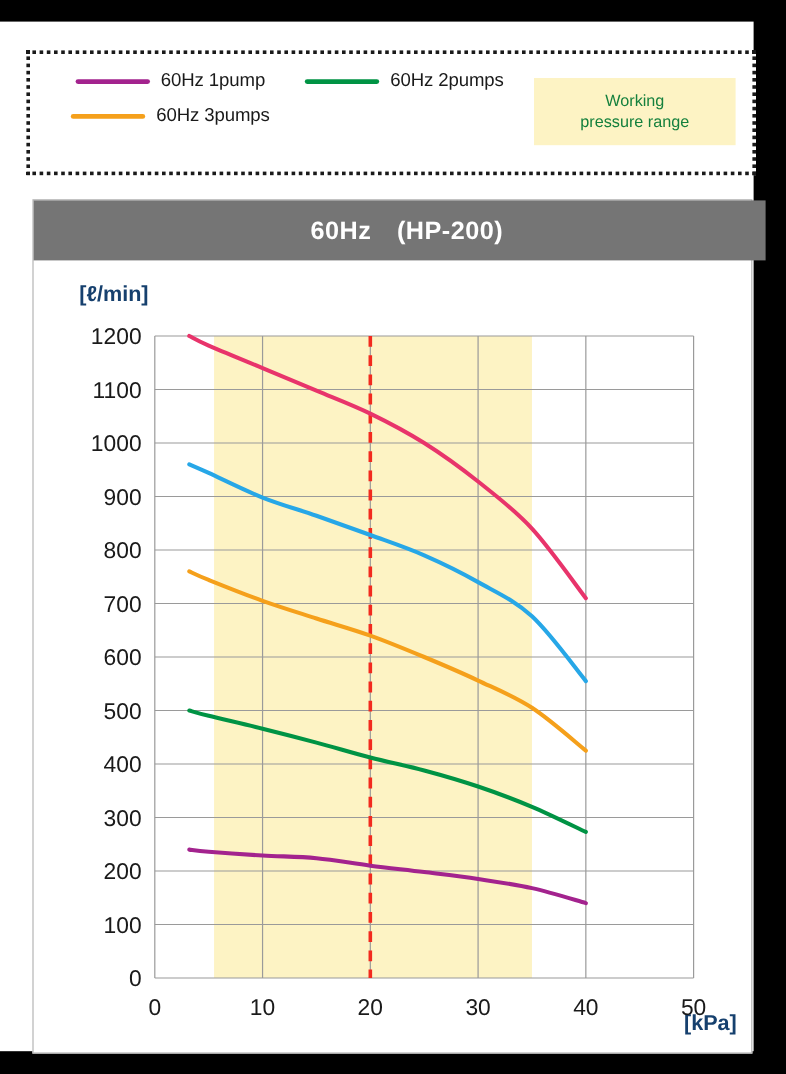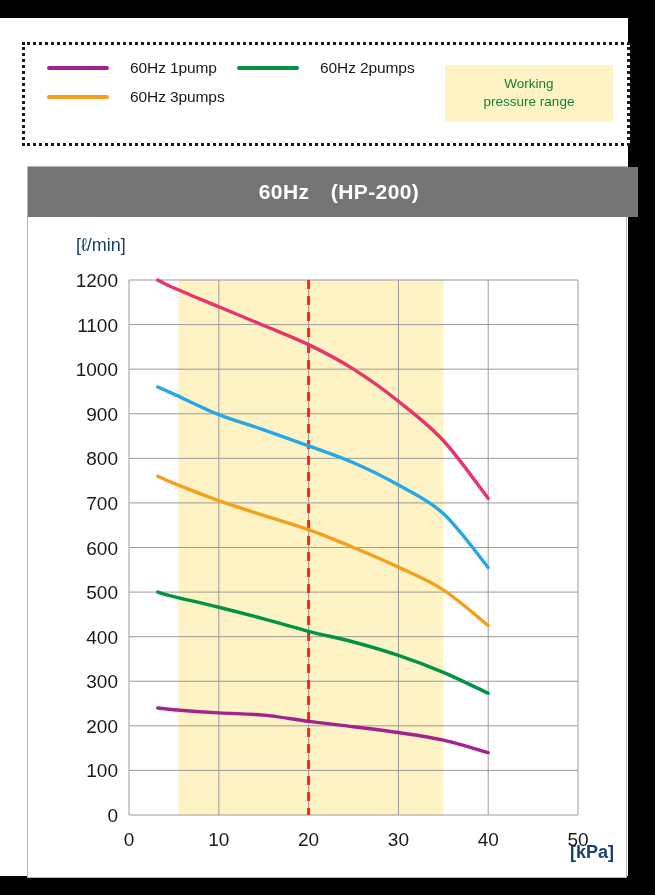--- a/index.html
+++ b/index.html
@@ -51,21 +51,22 @@
     width: 400px;
     display: grid;
     grid-template-columns: 190px 200px;
     grid-template-rows: 29px 29px 29px;
     align-items: center;
   }
 
   .legend-entry {
     display: flex;
     align-items: center;
-    gap: 21px;
+    gap: 9px;
+    justify-content: center;
   }
 
   .swatch {
     width: 62px;
     height: 4px;
     border-radius: 2px;
     flex: 0 0 auto;
   }
   .swatch.dashed {
     height: 0;
@@ -128,23 +129,22 @@
     font-size: 21px;
     font-weight: bold;
     letter-spacing: 0.4px;
   }
 
   .y-unit {
     position: absolute;
     left: 38px;
     top: 68px;
     font-size: 18px;
-    font-weight: normal;
+    font-weight: bold;
     color: #16406e;
-    margin-left: 10px;
   }
 
   .x-unit {
     position: absolute;
     right: 12px;
     bottom: 14px;
     font-size: 18px;
     font-weight: bold;
     color: #16406e;
   }

